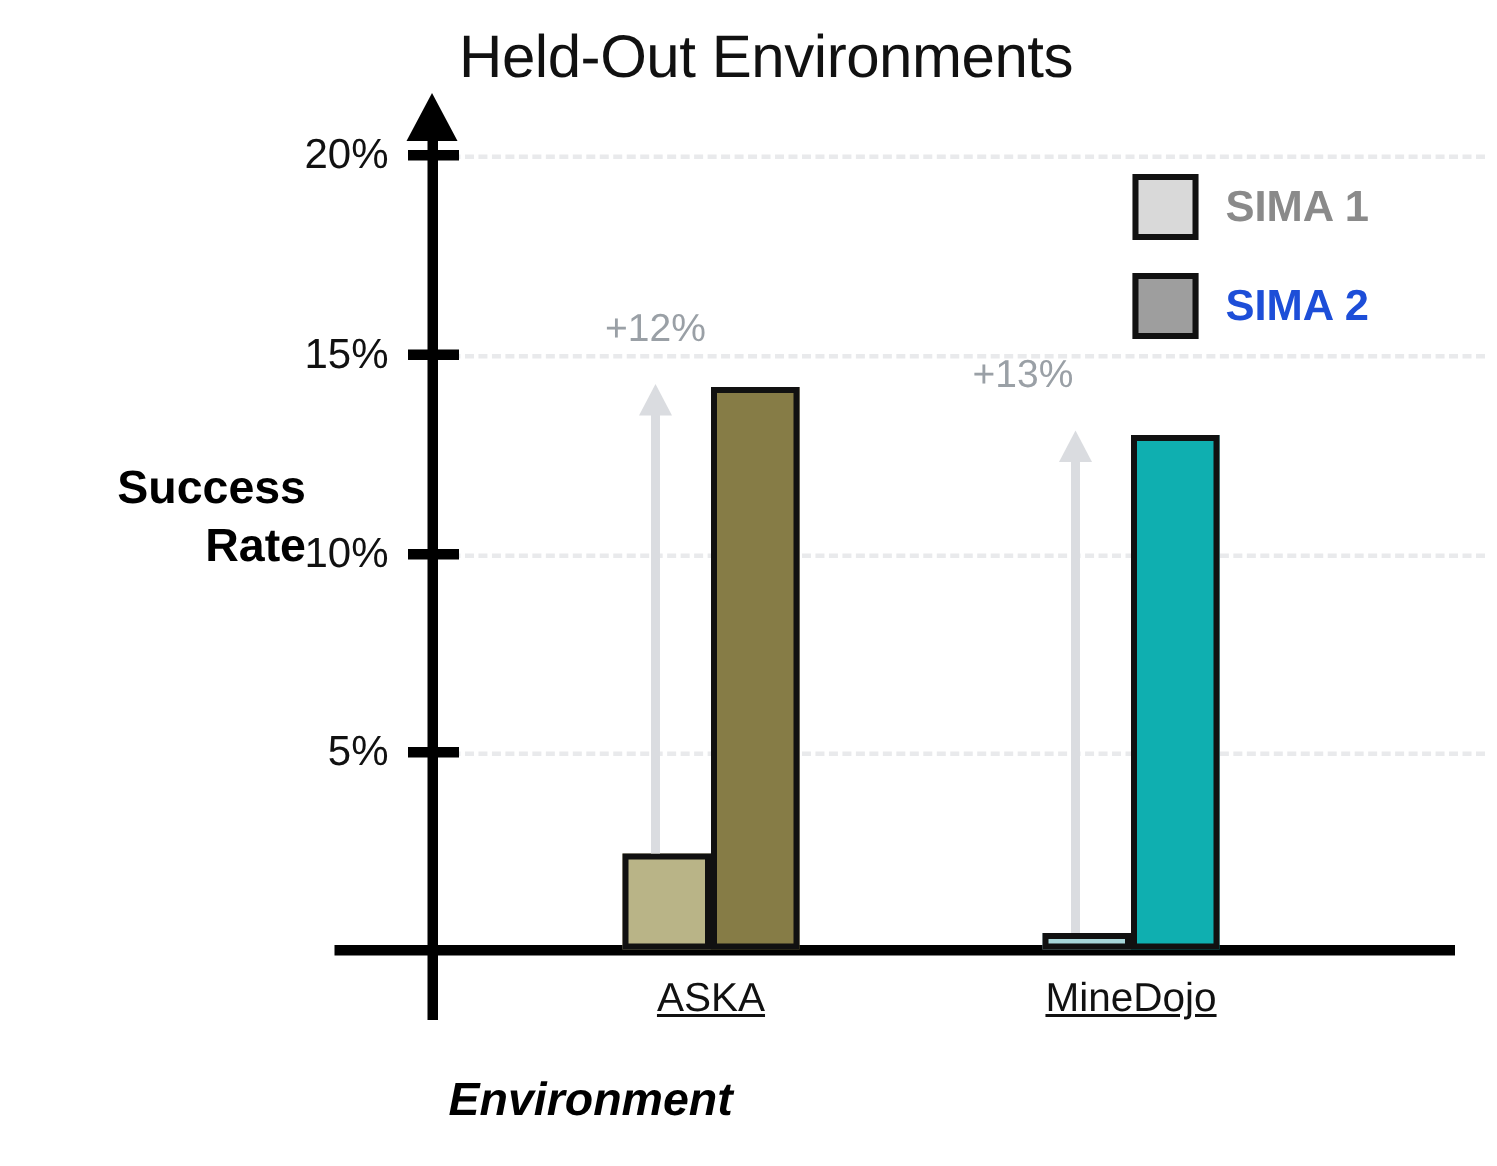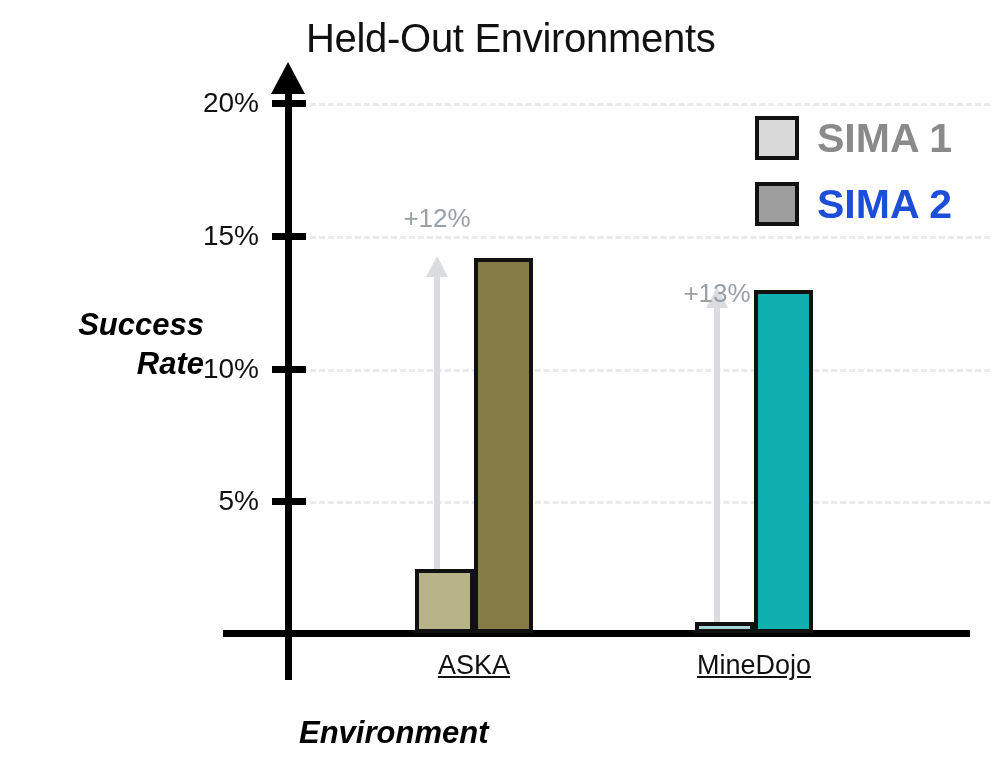--- a/index.html
+++ b/index.html
@@ -101,21 +101,20 @@
   .y-axis-title {
     position: absolute;
     left: 14px;
     top: 306px;
     width: 190px;
     text-align: right;
     font-size: 31px;
     font-weight: 700;
     color: #000000;
     line-height: 1.25;
-    font-style: italic;
   }
   .x-axis-title {
     position: absolute;
     left: 299px;
     top: 715px;
     width: 700px;
     text-align: left;
     font-size: 31px;
     font-weight: 700;
     color: #000000;
@@ -176,21 +175,21 @@
     margin-bottom: 14px;
   }
   .legend-swatch {
     width: 44px;
     height: 44px;
     box-sizing: border-box;
     border: 4px solid #111111;
     margin-right: 18px;
   }
   .legend-text {
-    font-size: 41px;
+    font-size: 29px;
     font-weight: 700;
     white-space: nowrap;
   }
 </style>
 </head>
 <body>
 
 <div id="chart-root">
 
   <div class="chart-title">Held-Out Environments</div>
@@ -223,21 +222,21 @@
     <div class="delta-arrow-shaft" style="left:434px; top:275px; height:294px;"></div>
     <div class="delta-arrow-head" style="left:426px; top:256px;"></div>
     <div class="delta-label" style="left:337px; top:203px;">+12%</div>
 
     <div class="bar" style="left:695px; width:59px; top:622px; height:11px; background:#a7d6d9;"></div>
 
     <div class="bar" style="left:754px; width:59px; top:290px; height:343px; background:#0fafb0;"></div>
 
     <div class="delta-arrow-shaft" style="left:714px; top:306px; height:316px;"></div>
     <div class="delta-arrow-head" style="left:706px; top:287px;"></div>
-    <div class="delta-label" style="left:617px; top:234px;margin-top:44px;">+13%</div>
+    <div class="delta-label" style="left:582px; top:234px;">+13%</div>
 
     <div class="cat-label" style="left:354px;">ASKA</div>
     <div class="cat-label" style="left:634px;">MineDojo</div>
 
   </div>
 
   <div class="y-axis-title">
     <div>Success</div>
     <div>Rate</div>
   </div>

